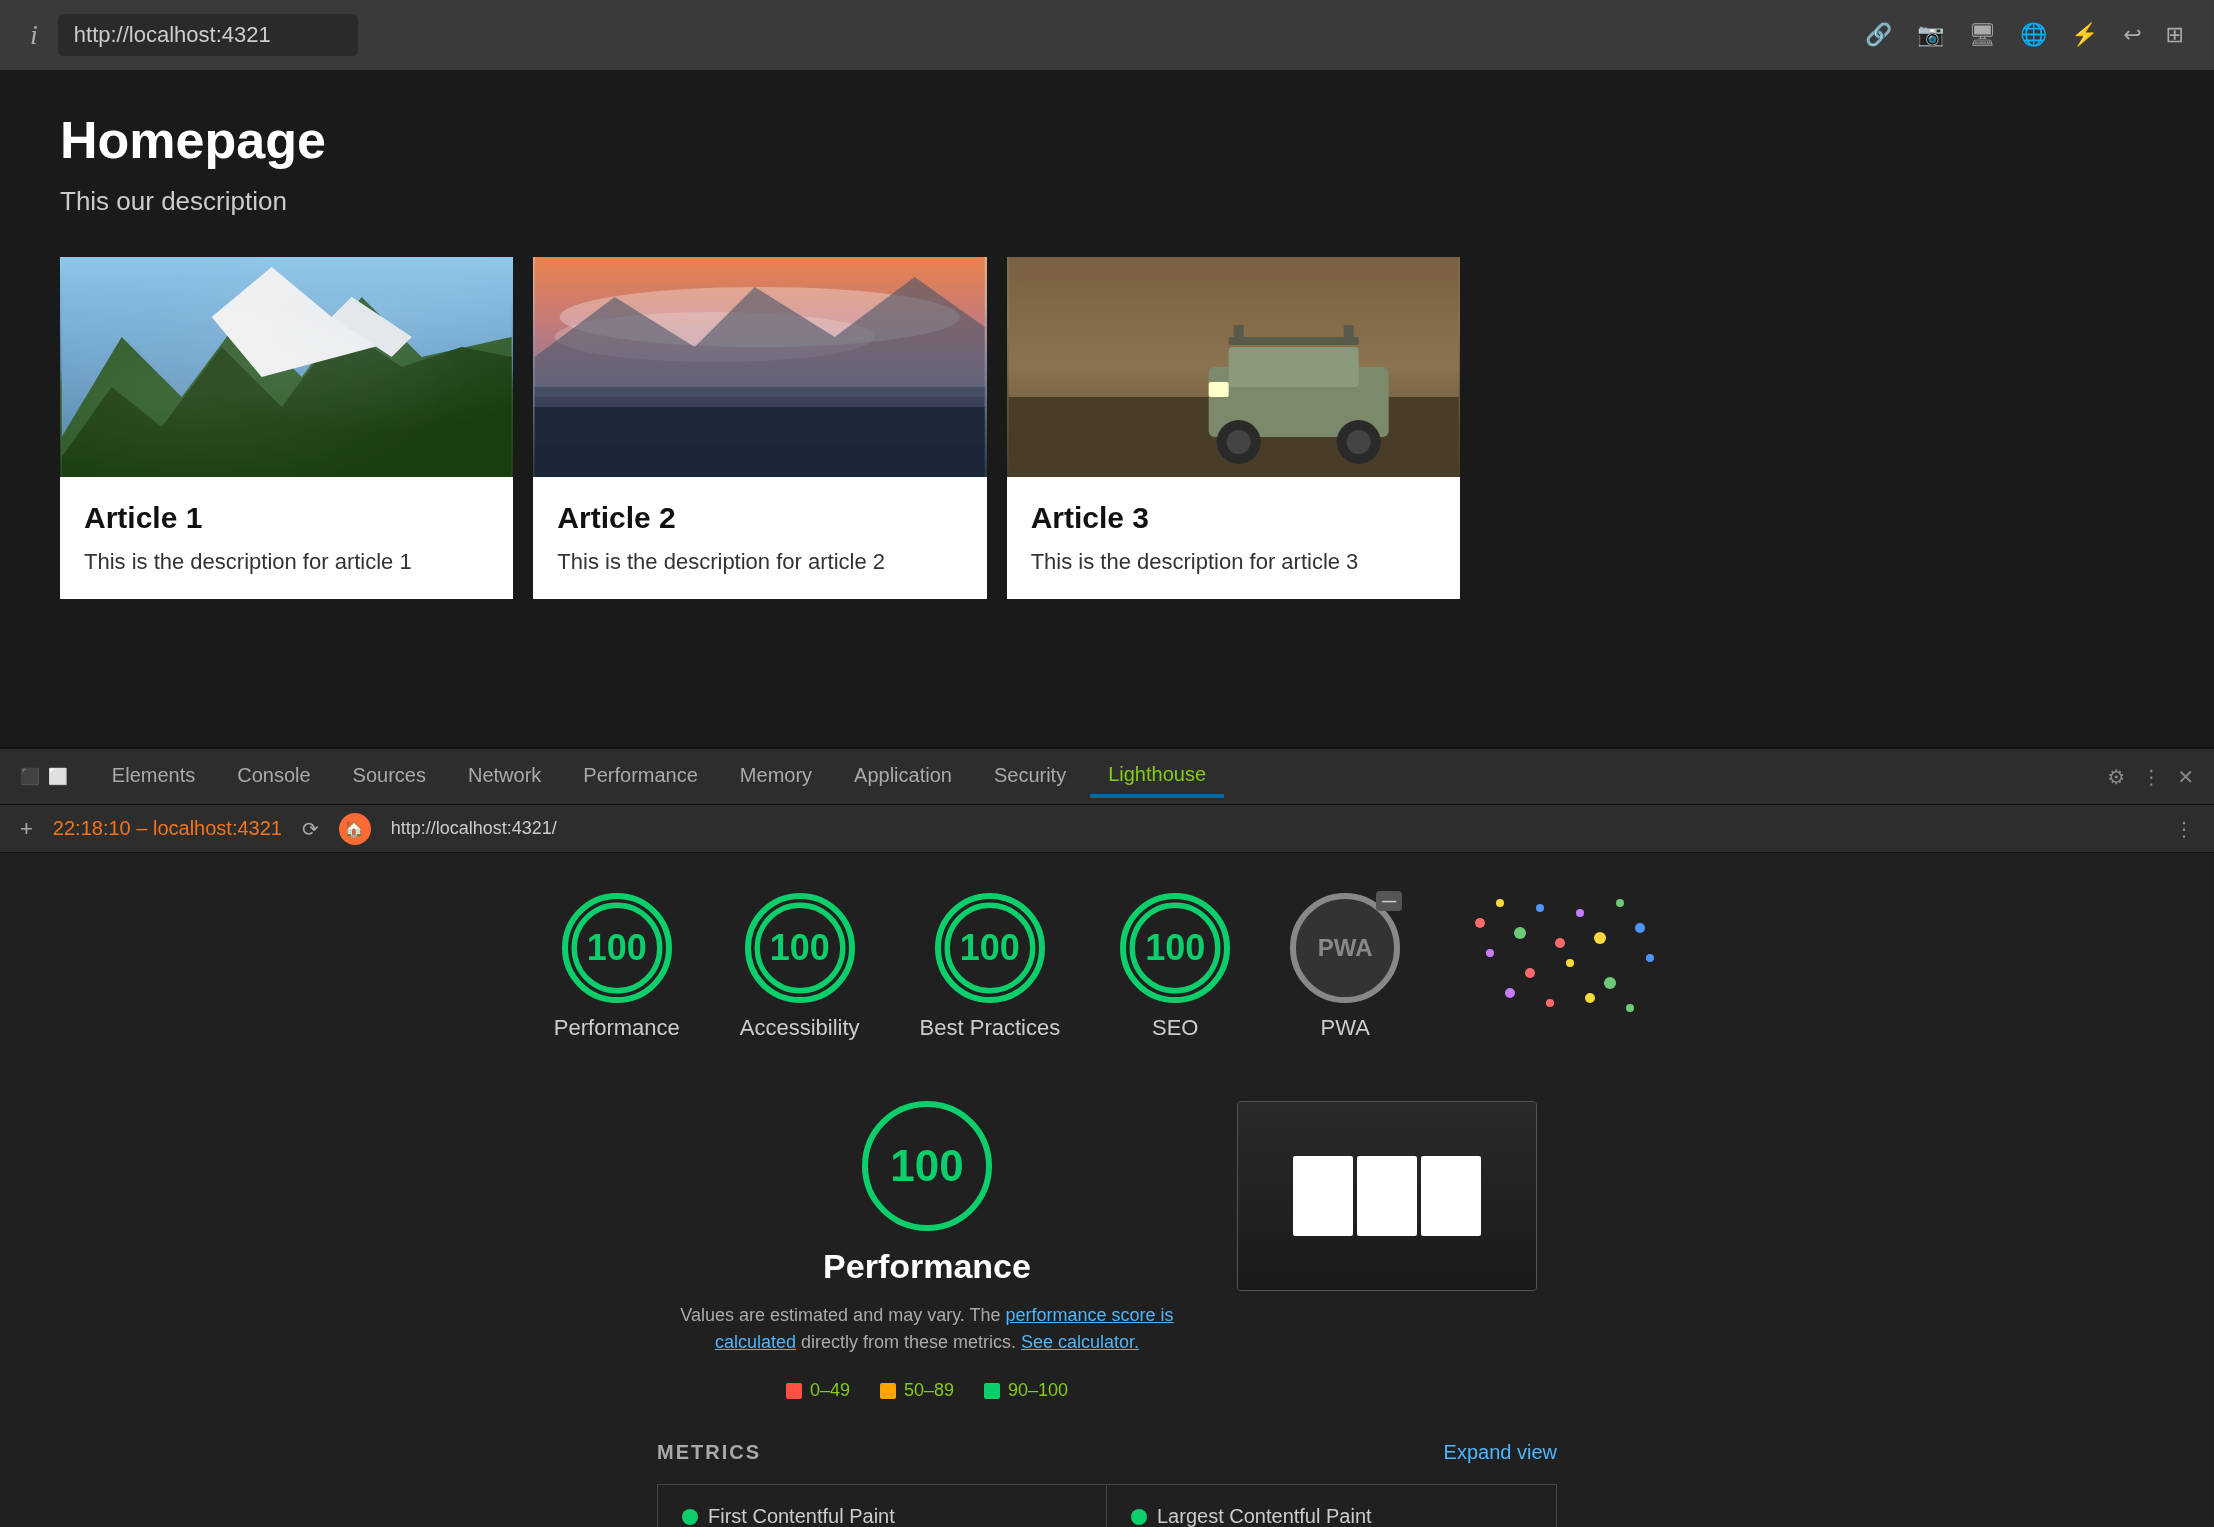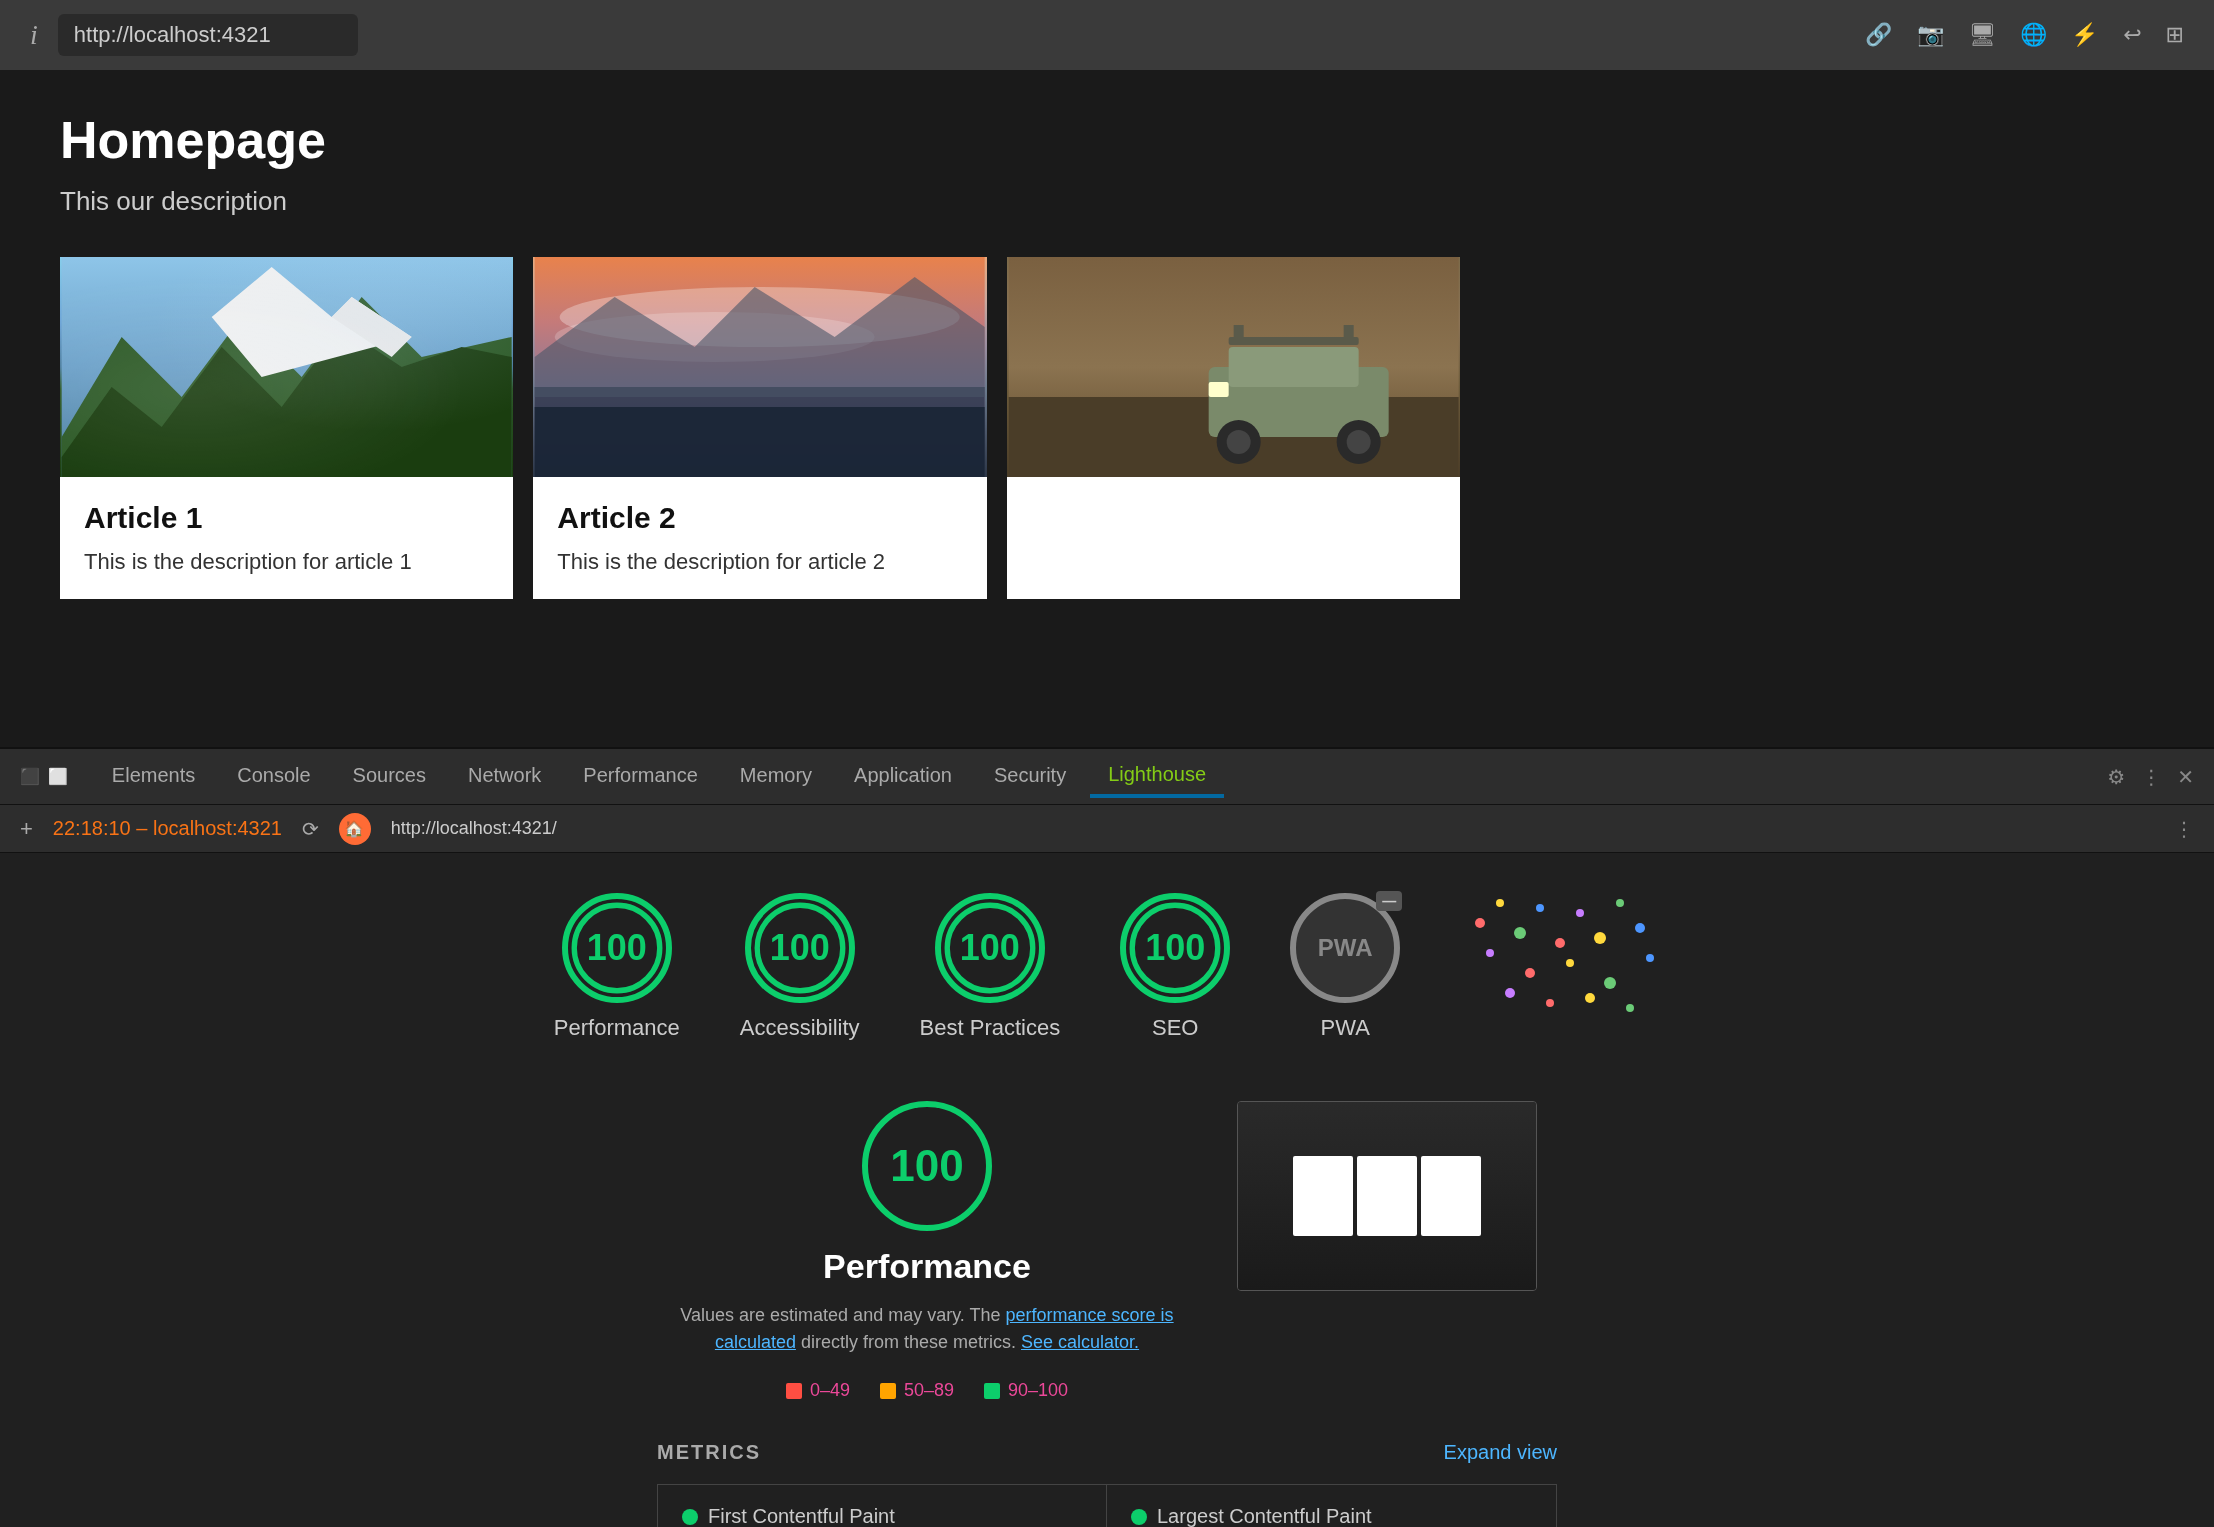--- a/index.html
+++ b/index.html
@@ -337,21 +337,21 @@
     .score-legend {
       display: flex;
       gap: 30px;
       margin-top: 8px;
     }
 
     .legend-item {
       display: flex;
       align-items: center;
       gap: 8px;
-      color: #ec4899;
+      color: #84cc16;
       font-size: 18px;
     }
 
     .legend-dot {
       width: 16px;
       height: 16px;
       border-radius: 2px;
     }
 
     .legend-dot.red { background: #ff4e42; }
@@ -579,20 +579,24 @@
               <circle cx="230" cy="185" r="12" fill="#444"></circle>
               <circle cx="350" cy="185" r="22" fill="#2a2a2a"></circle>
               <circle cx="350" cy="185" r="12" fill="#444"></circle>
 
               <rect x="200" y="125" width="20" height="15" rx="2" fill="#ffffcc"></rect>
 
               <rect x="220" y="80" width="130" height="8" rx="2" fill="#5a5a4a"></rect>
               <rect x="225" y="68" width="10" height="12" fill="#5a5a4a"></rect>
               <rect x="335" y="68" width="10" height="12" fill="#5a5a4a"></rect>
             </svg>
+          </div>
+          <div class="article-body">
+            <h2 class="article-title">Article 3</h2>
+            <p class="article-desc">This is the description for article 3</p>
           </div>
         </div>
       </div>
     </div>
 
     <div class="devtools-panel">
 
       <div class="devtools-tabs-bar">
         <div class="devtools-panel-icons">
           <span>⬛</span>

